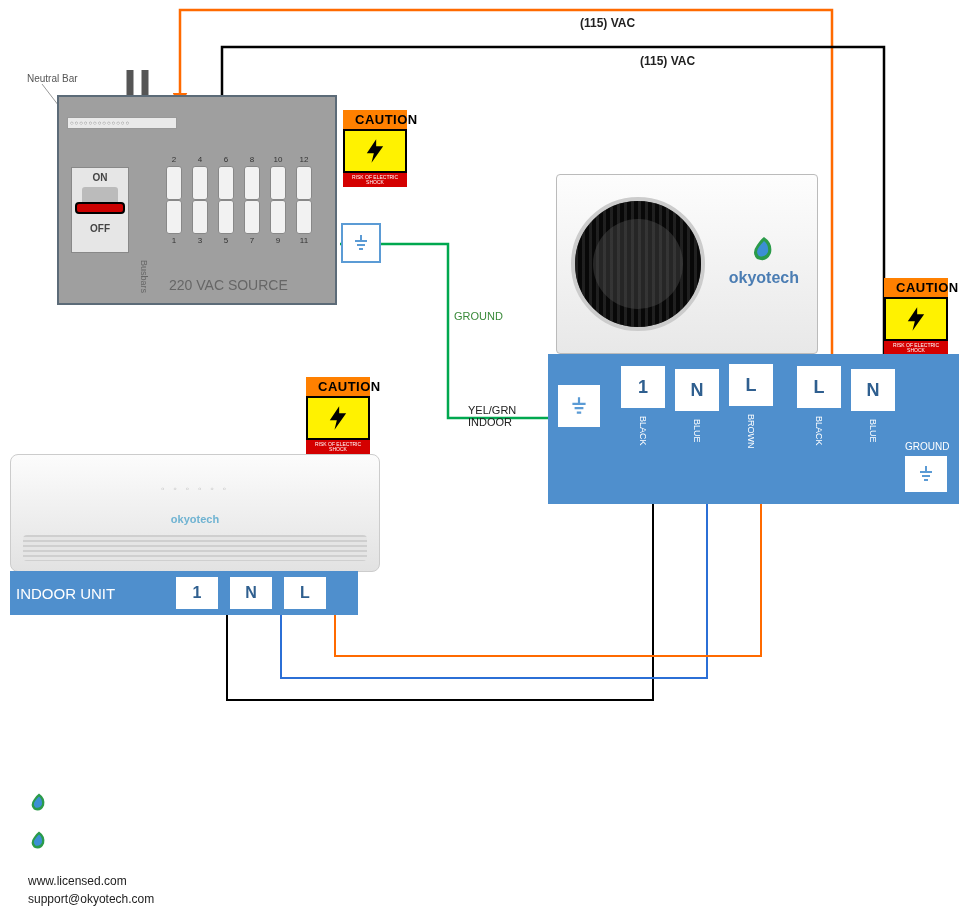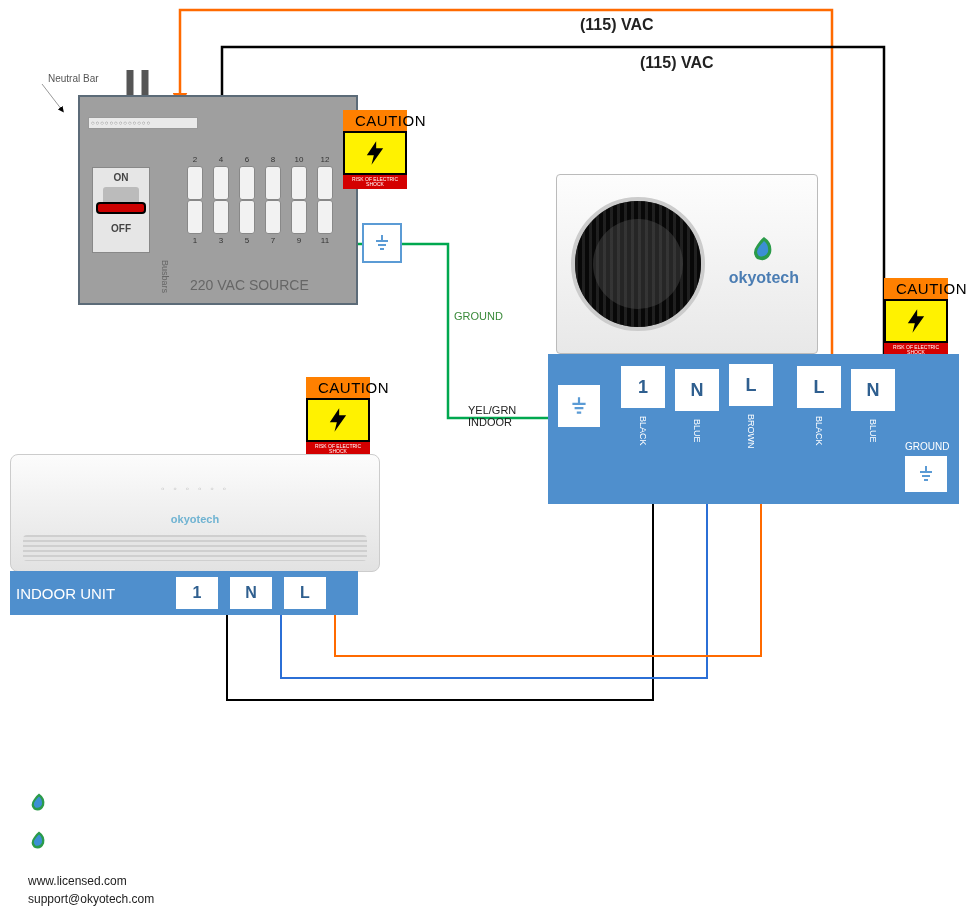--- a/index.html
+++ b/index.html
@@ -14,22 +14,22 @@
 
   
   .caution {
     position: absolute;
     width: 64px;
     text-align: center;
   }
   .caution .banner {
     background: #ff8000;
     color: #000;
-    font-weight: 400;
-    font-size: 15px;
+    font-weight: 700;
+    font-size: 13px;
     padding: 2px 12px;
     letter-spacing: .5px;
   }
   .caution .tri {
     background: #fff200;
     border: 2px solid #000;
     height: 44px;
     display: flex;
     align-items: center;
     justify-content: center;
@@ -46,21 +46,20 @@
 
   
   .panel {
     position: absolute;
     left: 57px;
     top: 95px;
     width: 280px;
     height: 210px;
     background: #9f9f9f;
     border: 2px solid #5c6b78;
-    margin-left: 21px;
   }
   .panel .neutralbar {
     position: absolute;
     left: 8px; top: 20px;
     width: 110px; height: 12px;
     background: #eaeaea;
     border: 1px solid #999;
     font-size: 6px;
     letter-spacing: 1px;
     padding-left: 2px;
@@ -299,21 +298,21 @@
     font-size: 10px;
   }
   .outdoor-panel .sub-gnd .box {
     width: 42px; height: 36px;
     background: #fff;
     display: flex; align-items: center; justify-content: center;
     margin-top: 4px;
   }
 
   
-  .txt { position: absolute; font-size: 16px; color: #222; }
+  .txt { position: absolute; font-size: 12px; color: #222; }
 
   
   .footer { position: absolute; left: 28px; font-size: 13px; color: #222; display: flex; align-items: center; gap: 14px; }
   .footer svg { flex-shrink: 0; }
   .footer-links { position: absolute; left: 28px; font-size: 12px; color: #222; line-height: 18px; }
 </style>
 </head>
 <body>
 
 <svg class="canvas" width="969" height="924">

